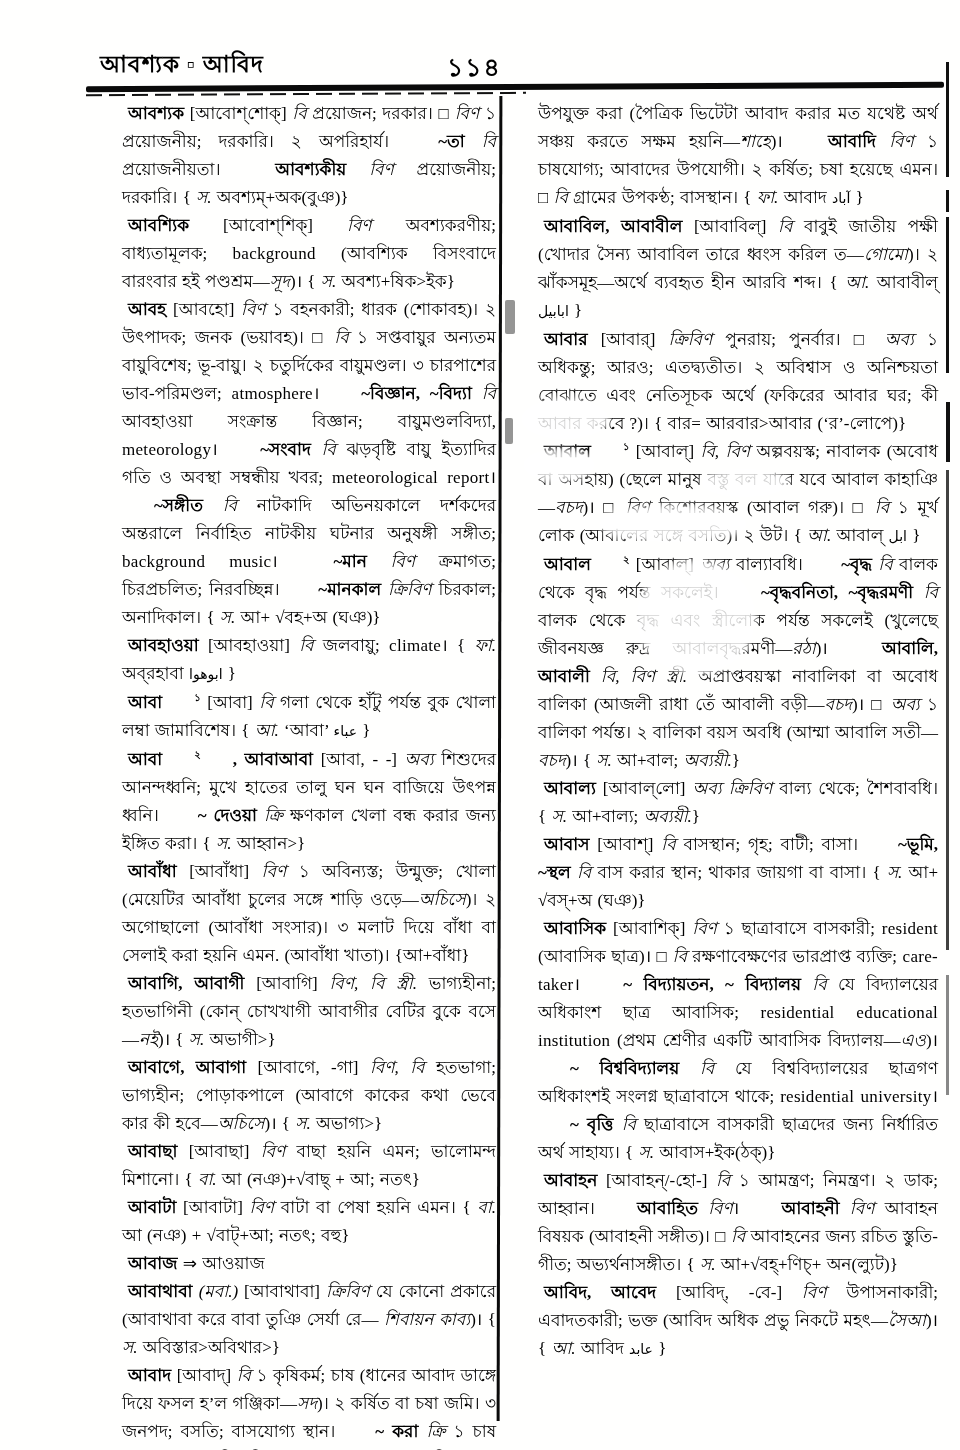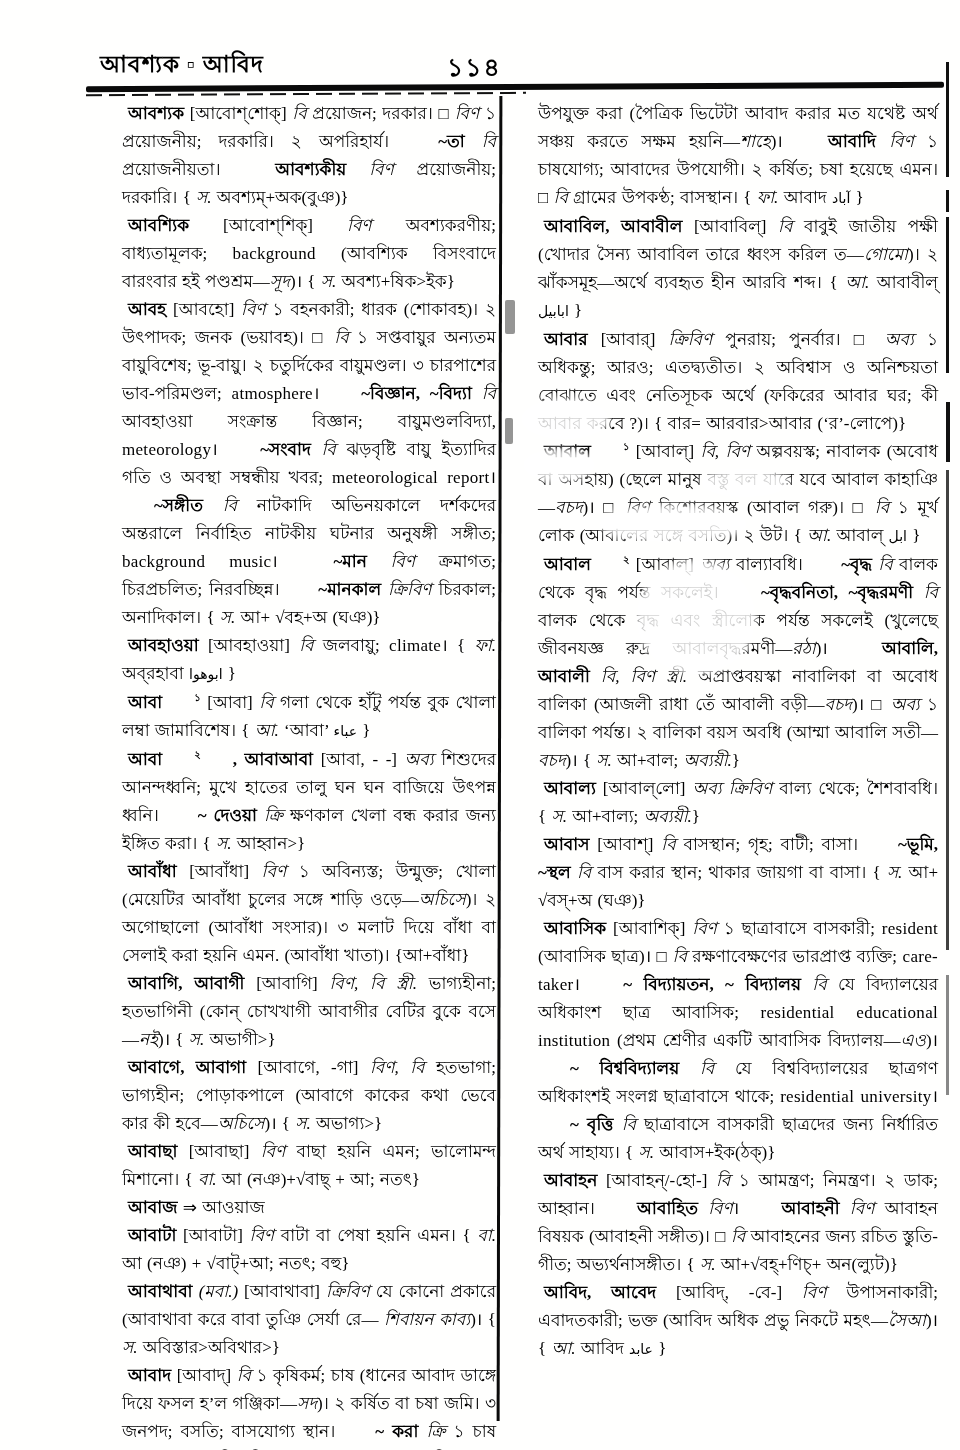--- a/index.html
+++ b/index.html
@@ -51,22 +51,22 @@
       <p class="entry"><span class="s-b">আবশ্যক</span><span> [আবোশ্‌শোক্] </span><span class="s-i">বি</span><span> প্রয়োজন; দরকার। □ </span><span class="s-i">বিণ</span><span> ১ প্রয়োজনীয়; দরকারি। ২ অপরিহার্য। </span><span class="s-b">~তা</span><span> </span><span class="s-i">বি</span><span> প্রয়োজনীয়তা। </span><span class="s-b">আবশ্যকীয়</span><span> </span><span class="s-i">বিণ</span><span> প্রয়োজনীয়; দরকারি। { </span><span class="s-i">স.</span><span> অবশ্যম্+অক(বুঞ)}</span></p>
       <p class="entry"><span class="s-b">আবশ্যিক</span><span> [আবোশ্‌শিক্] </span><span class="s-i">বিণ</span><span> অবশ্যকরণীয়; বাধ্যতামূলক; </span><span class="s-en">background</span><span> (আবশ্যিক বিসংবাদে বারংবার হই পণ্ডশ্রম—</span><span class="s-i">সূদ</span><span>)। { </span><span class="s-i">স.</span><span> অবশ্য+ষিক&gt;ইক}</span></p>
       <p class="entry"><span class="s-b">আবহ</span><span> [আবহো] </span><span class="s-i">বিণ</span><span> ১ বহনকারী; ধারক (শোকাবহ)। ২ উৎপাদক; জনক (ভয়াবহ)। □ </span><span class="s-i">বি</span><span> ১ সপ্তবায়ুর অন্যতম বায়ুবিশেষ; ভূ-বায়ু। ২ চতুর্দিকের বায়ুমণ্ডল। ৩ চারপাশের ভাব-পরিমণ্ডল; </span><span class="s-en">atmosphere</span><span>। </span><span class="s-b">~বিজ্ঞান, ~বিদ্যা</span><span> </span><span class="s-i">বি</span><span> আবহাওয়া সংক্রান্ত বিজ্ঞান; বায়ুমণ্ডলবিদ্যা, </span><span class="s-en">meteorology</span><span>। </span><span class="s-b">~সংবাদ</span><span> </span><span class="s-i">বি</span><span> ঝড়বৃষ্টি বায়ু ইত্যাদির গতি ও অবস্থা সম্বন্ধীয় খবর; </span><span class="s-en">meteorological report</span><span>। </span><span class="s-b">~সঙ্গীত</span><span> </span><span class="s-i">বি</span><span> নাটকাদি অভিনয়কালে দর্শকদের অন্তরালে নির্বাহিত নাটকীয় ঘটনার অনুষঙ্গী সঙ্গীত; </span><span class="s-en">background music</span><span>। </span><span class="s-b">~মান</span><span> </span><span class="s-i">বিণ</span><span> ক্রমাগত; চিরপ্রচলিত; নিরবচ্ছিন্ন। </span><span class="s-b">~মানকাল</span><span> </span><span class="s-i">ক্রিবিণ</span><span> চিরকাল; অনাদিকাল। { </span><span class="s-i">স.</span><span> আ+ √বহ+অ (ঘঞ)}</span></p>
       <p class="entry"><span class="s-b">আবহাওয়া</span><span> [আবহাওয়া] </span><span class="s-i">বি</span><span> জলবায়ু; </span><span class="s-en">climate</span><span>। { </span><span class="s-i">ফা.</span><span> অব্‌রহাবা </span><span class="s-ar">ابوهوا</span><span> }</span></p>
       <p class="entry"><span class="s-b">আবা</span><span class="s-b s-sup">১</span><span> [আবা] </span><span class="s-i">বি</span><span> গলা থেকে হাঁটু পর্যন্ত বুক খোলা লম্বা জামাবিশেষ। { </span><span class="s-i">আ.</span><span> ‘আবা’ </span><span class="s-ar">عباء</span><span> }</span></p>
       <p class="entry"><span class="s-b">আবা</span><span class="s-b s-sup">২</span><span class="s-b">, আবাআবা</span><span> [আবা, - -] </span><span class="s-i">অব্য</span><span> শিশুদের আনন্দধ্বনি; মুখে হাতের তালু ঘন ঘন বাজিয়ে উৎপন্ন ধ্বনি। </span><span class="s-b">~ দেওয়া</span><span> </span><span class="s-i">ক্রি</span><span> ক্ষণকাল খেলা বন্ধ করার জন্য ইঙ্গিত করা। { </span><span class="s-i">স.</span><span> আহ্বান&gt;}</span></p>
       <p class="entry"><span class="s-b">আবাঁধা</span><span> [আবাঁধা] </span><span class="s-i">বিণ</span><span> ১ অবিন্যস্ত; উন্মুক্ত; খোলা (মেয়েটির আবাঁধা চুলের সঙ্গে শাড়ি ওড়ে—</span><span class="s-i">অচিসে</span><span>)। ২ অগোছালো (আবাঁধা সংসার)। ৩ মলাট দিয়ে বাঁধা বা সেলাই করা হয়নি এমন. (আবাঁধা খাতা)। {আ+বাঁধা}</span></p>
       <p class="entry"><span class="s-b">আবাগি, আবাগী</span><span> [আবাগি] </span><span class="s-i">বিণ, বি স্ত্রী.</span><span> ভাগ্যহীনা; হতভাগিনী (কোন্ চোখখাগী আবাগীর বেটির বুকে বসে—</span><span class="s-i">নই</span><span>)। { </span><span class="s-i">স.</span><span> অভাগী&gt;}</span></p>
       <p class="entry"><span class="s-b">আবাগে, আবাগা</span><span> [আবাগে, -গা] </span><span class="s-i">বিণ, বি</span><span> হতভাগা; ভাগ্যহীন; পোড়াকপালে (আবাগে কাকের কথা ভেবে কার কী হবে—</span><span class="s-i">অচিসে</span><span>)। { </span><span class="s-i">স.</span><span> অভাগ্য&gt;}</span></p>
       <p class="entry"><span class="s-b">আবাছা</span><span> [আবাছা] </span><span class="s-i">বিণ</span><span> বাছা হয়নি এমন; ভালোমন্দ মিশানো। { </span><span class="s-i">বা.</span><span> আ (নঞ)+√বাছ্ + আ; নতৎ}</span></p>
+      <p class="entry"><span class="s-b">আবাটা</span><span> [আবাটা] </span><span class="s-i">বিণ</span><span> বাটা বা পেষা হয়নি এমন। { </span><span class="s-i">বা.</span><span> আ (নঞ) + √বাট্+আ; নতৎ; বহু}</span></p>
       <p class="entry"><span class="s-b">আবাজ</span><span> ⇒ আওয়াজ</span></p>
-      <p class="entry"><span class="s-b">আবাটা</span><span> [আবাটা] </span><span class="s-i">বিণ</span><span> বাটা বা পেষা হয়নি এমন। { </span><span class="s-i">বা.</span><span> আ (নঞ) + √বাট্+আ; নতৎ; বহু}</span></p>
       <p class="entry"><span class="s-b">আবাথাবা</span><span> </span><span class="s-i">(মবা.)</span><span> [আবাথাবা] </span><span class="s-i">ক্রিবিণ</span><span> যে কোনো প্রকারে (আবাথাবা করে বাবা তুঞি সের্যা রে— </span><span class="s-i">শিবায়ন কাব্য</span><span>)। { </span><span class="s-i">স.</span><span> অবিস্তার&gt;অবিথার&gt;}</span></p>
       <p class="entry"><span class="s-b">আবাদ</span><span> [আবাদ্] </span><span class="s-i">বি</span><span> ১ কৃষিকর্ম; চাষ (ধানের আবাদ ডাঙ্গে দিয়ে ফসল হ’ল গঞ্জিকা—</span><span class="s-i">সদ</span><span>)। ২ কর্ষিত বা চষা জমি। ৩ জনপদ; বসতি; বাসযোগ্য স্থান। </span><span class="s-b">~ করা</span><span> </span><span class="s-i">ক্রি</span><span> ১ চাষ করা। ২ জঙ্গলাদি পরিষ্কার করে চাষ বা লোকবসতির</span></p>
     </div>
 
   <div class="col-divider"></div>
 
   <div class="col col-right">
       <p class="entry cont"><span>উপযুক্ত করা (পৈত্রিক ভিটেটা আবাদ করার মত যথেষ্ট অর্থ সঞ্চয় করতে সক্ষম হয়নি—</span><span class="s-i">শাহে</span><span>)। </span><span class="s-b">আবাদি</span><span> </span><span class="s-i">বিণ</span><span> ১ চাষযোগ্য; আবাদের উপযোগী। ২ কর্ষিত; চষা হয়েছে এমন। □ </span><span class="s-i">বি</span><span> গ্রামের উপকণ্ঠ; বাসস্থান। { </span><span class="s-i">ফা.</span><span> আবাদ </span><span class="s-ar">آباد</span><span> }</span></p>
       <p class="entry"><span class="s-b">আবাবিল, আবাবীল</span><span> [আবাবিল্] </span><span class="s-i">বি</span><span> বাবুই জাতীয় পক্ষী (খোদার সৈন্য আবাবিল তারে ধ্বংস করিল ত—</span><span class="s-i">গোমো</span><span>)। ২ ঝাঁকসমূহ—অর্থে ব্যবহৃত হীন আরবি শব্দ। { </span><span class="s-i">আ.</span><span> আবাবীল্ </span><span class="s-ar">ابابيل</span><span> }</span></p>
       <p class="entry"><span class="s-b">আবার</span><span> [আবার্] </span><span class="s-i">ক্রিবিণ</span><span> পুনরায়; পুনর্বার। □ </span><span class="s-i">অব্য</span><span> ১ অধিকন্তু; আরও; এতদ্ব্যতীত। ২ অবিশ্বাস ও অনিশ্চয়তা বোঝাতে এবং নেতিসূচক অর্থে (ফকিরের আবার ঘর; কী আবার করবে ?)। { বার= আরবার&gt;আবার (‘র’-লোপে)}</span></p>

